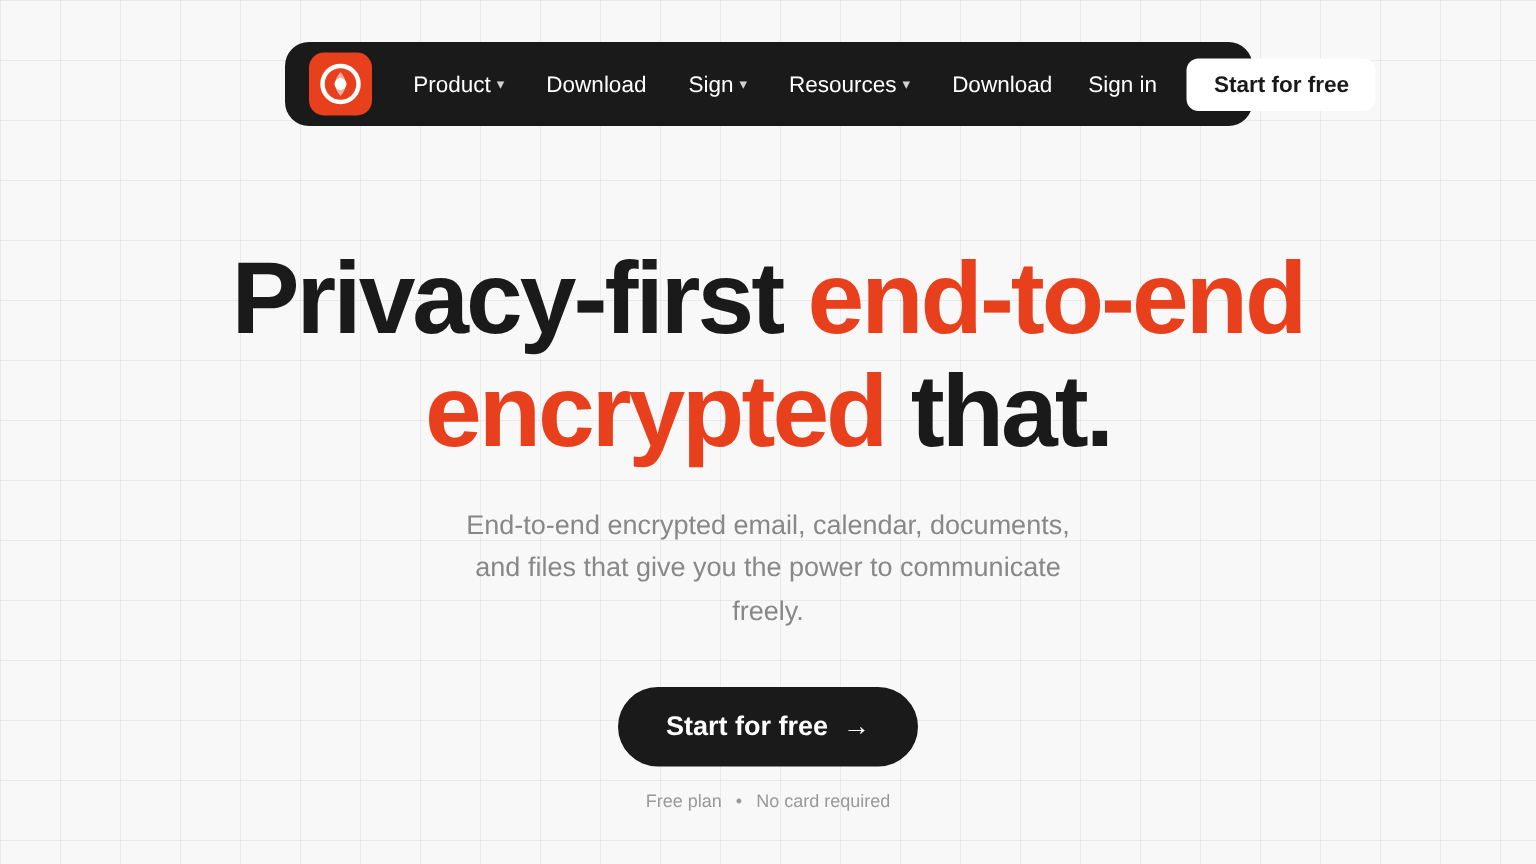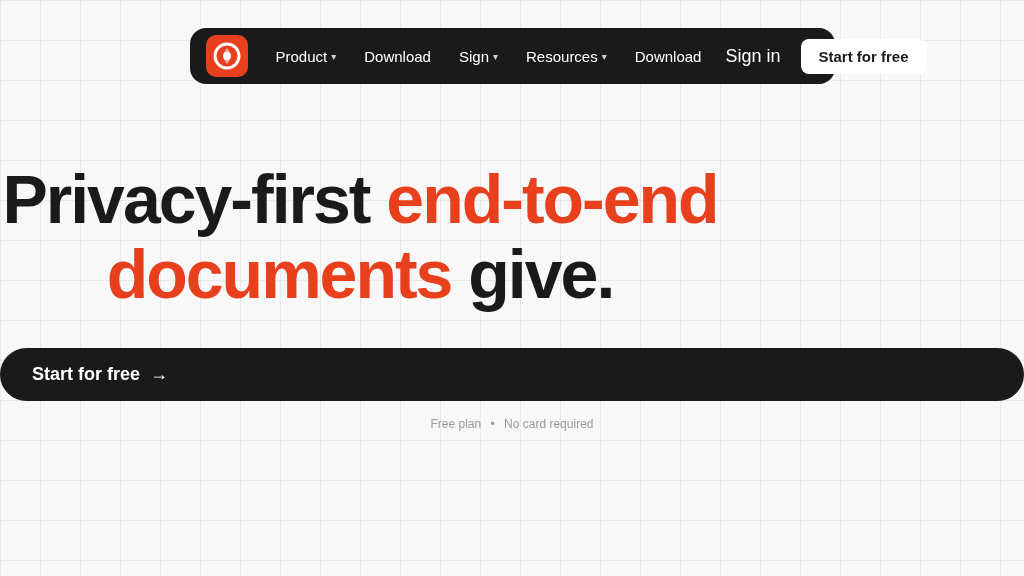--- a/index.html
+++ b/index.html
@@ -95,21 +95,21 @@
     }
 
     .nav-actions {
       display: flex;
       align-items: center;
       gap: 8px;
     }
 
     .sign-in-btn {
       color: #ffffff;
-      font-size: 18px;
+      font-size: 15px;
       font-weight: 400;
       padding: 8px 12px;
       cursor: pointer;
       border-radius: 8px;
       white-space: nowrap;
     }
 
     .start-free-btn {
       background: #ffffff;
       color: #1a1a1a;
@@ -121,20 +121,21 @@
       border: none;
       white-space: nowrap;
     }
 
     
     .hero {
       position: relative;
       z-index: 1;
       display: flex;
       flex-direction: column;
+      align-items: center;
       text-align: center;
       padding-top: 50px;
     }
 
     .hero-heading {
       font-size: 68px;
       font-weight: 800;
       line-height: 1.1;
       color: #1a1a1a;
       max-width: 720px;
@@ -216,23 +217,24 @@
 
   <div class="nav-actions">
     <div class="sign-in-btn">Sign in</div>
     <button class="start-free-btn">Start for free</button>
   </div>
 </nav>
 
 <section class="hero">
   <h1 class="hero-heading">
     <span>Privacy-first </span><span class="accent">end-to-end</span><br>
-    <span class="accent">documents</span><span> give.</span>
+    <span class="accent">encrypted</span><span> that.</span>
   </h1>
 
+  <p class="hero-subtext">End-to-end encrypted email, calendar, documents, and files that give you the power to communicate freely.</p>
 
   <button class="hero-cta">
     <span>Start for free</span>
     <span>→</span>
   </button>
 
   <p class="hero-note">
     <span>Free plan</span>
     <span class="dot-separator">•</span>
     <span>No card required</span>

